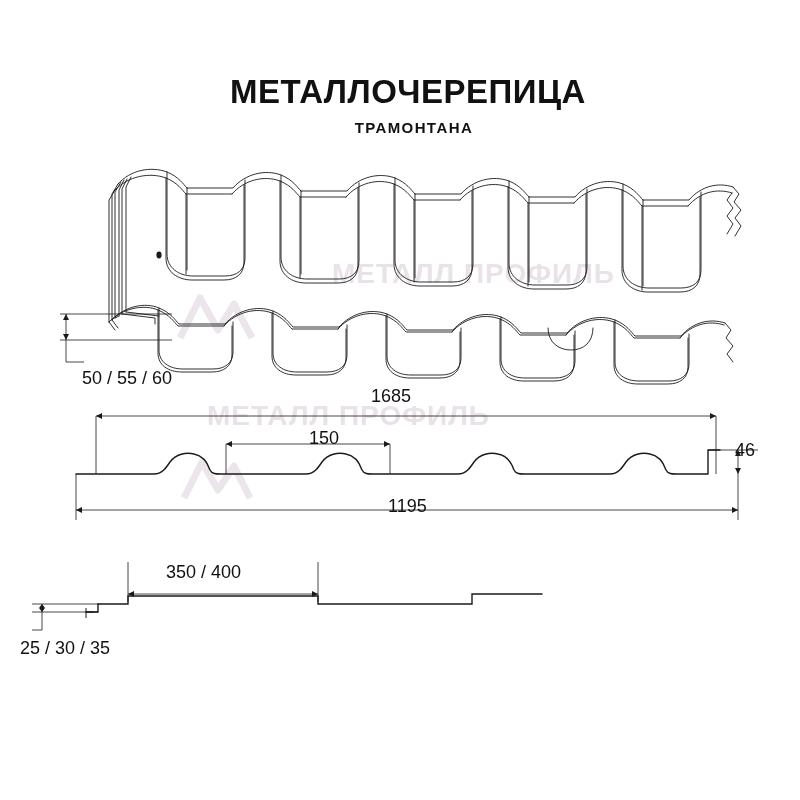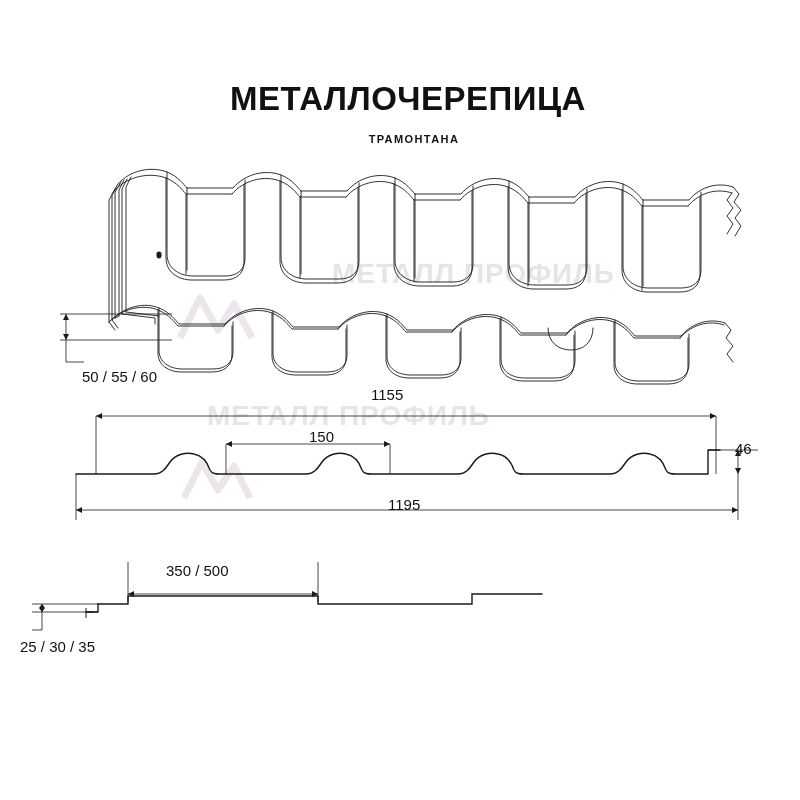--- a/index.html
+++ b/index.html
@@ -23,34 +23,34 @@
     left: 0; top: 66px;
     width: 800px;
     text-align: center;
   }
   .title-main {
     font-size: 33px;
     font-weight: bold;
     letter-spacing: 0.5px;
     line-height: 1.05;
     color: #111;
-    margin: 16px;
+    margin: 9px;
     padding-left: 16px;
   }
   .title-sub {
-    font-size: 11px;
+    font-size: 15px;
     font-weight: bold;
     letter-spacing: 1.4px;
     color: #111;
     margin: 9px 0 0 12px;
     padding-left: 16px;
   }
   .dim-label {
     position: absolute;
-    font-size: 15px;
+    font-size: 18px;
     color: #111;
     white-space: nowrap;
   }
   svg { display: block; }
   .wm {
     position: absolute;
     font-family: "Liberation Sans", sans-serif;
     font-weight: bold;
     color: #e9e3e9;
     white-space: nowrap;
@@ -251,21 +251,21 @@
       <g stroke-width="0.8">
         <line x1="18" y1="92" x2="18" y2="138"></line>
         <line x1="680" y1="92" x2="680" y2="138"></line>
         <line x1="18" y1="128" x2="680" y2="128"></line>
         <path d="M24 125 L18 128 L24 131" fill="#1a1a1a" stroke="none"></path>
         <path d="M674 125 L680 128 L674 131" fill="#1a1a1a" stroke="none"></path>
       </g>
     </g>
   </svg>
 
-  <div class="dim-label" style="left:371px; top:386px;">1155</div>
+  <div class="dim-label" style="left:371px; top:386px;">1685</div>
   <div class="dim-label" style="left:309px; top:428px;">150</div>
   <div class="dim-label" style="left:388px; top:496px;">1195</div>
   <div class="dim-label" style="left:735px; top:440px;">46</div>
 
   <svg style="position:absolute; left:12px; top:548px;" width="560" height="110" viewBox="0 0 560 110">
     <g stroke="#1a1a1a" fill="none">
 
       <g stroke-width="0.8">
         <line x1="116" y1="14" x2="116" y2="54"></line>
         <line x1="306" y1="14" x2="306" y2="54"></line>
@@ -289,16 +289,16 @@
         <line x1="20" y1="56" x2="86" y2="56"></line>
         <line x1="30" y1="56" x2="30" y2="64"></line>
         <path d="M27 60 L30 56 L33 60" fill="#1a1a1a" stroke="none"></path>
         <path d="M27 60 L30 64 L33 60" fill="#1a1a1a" stroke="none"></path>
         <line x1="30" y1="64" x2="30" y2="82"></line>
         <line x1="20" y1="82" x2="30" y2="82"></line>
       </g>
     </g>
   </svg>
 
-  <div class="dim-label" style="left:166px; top:562px;">350 / 500</div>
+  <div class="dim-label" style="left:166px; top:562px;">350 / 400</div>
   <div class="dim-label" style="left:20px; top:638px;">25 / 30 / 35</div>
 
 </div>
 
 </body></html>

